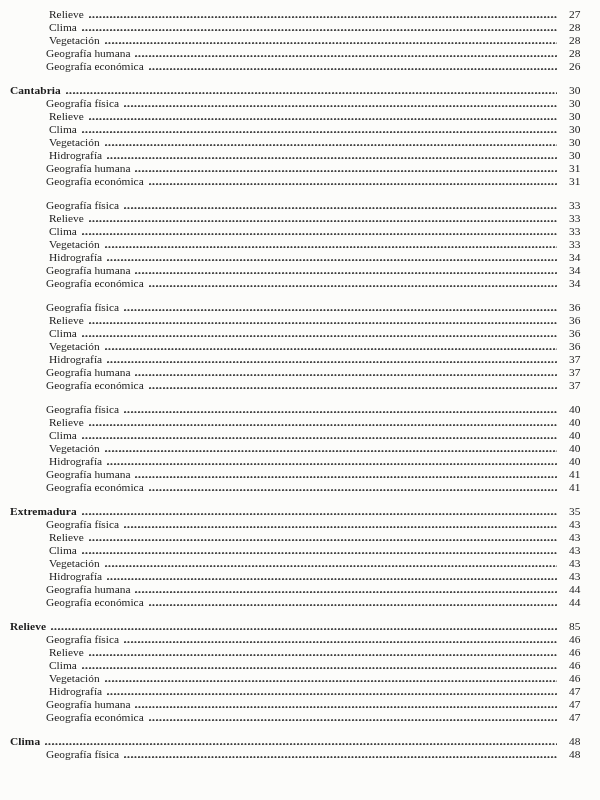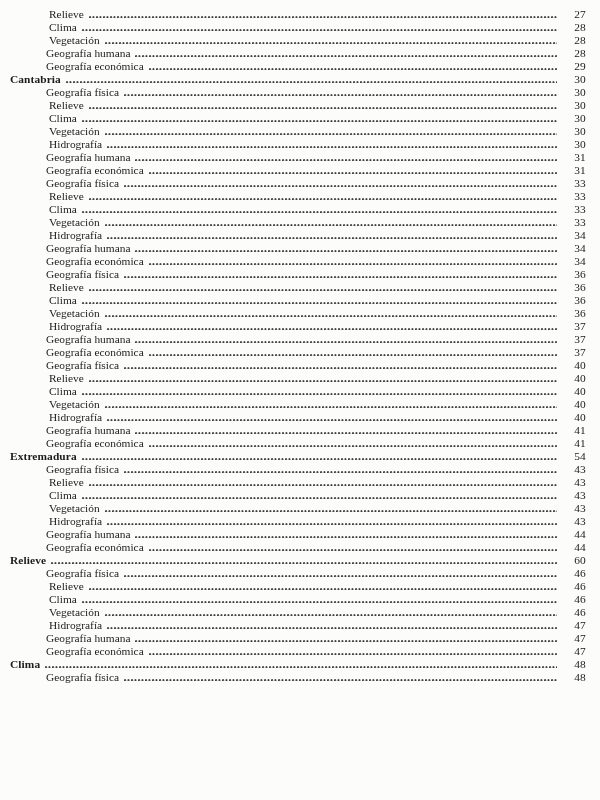--- a/index.html
+++ b/index.html
@@ -13,21 +13,21 @@
     background: #fcfcfa;
     color: #1b1b1b;
     font-family: "Liberation Serif", serif;
     font-size: 11.4px;
     line-height: 13px;
     -webkit-font-smoothing: antialiased;
   }
   .toc {
     padding: 8px 9px 0 0;
   }
-  .section { }
+  .section { margin-top: 11px; }
   .section:first-child { margin-top: 0; }
   .row {
     display: flex;
     height: 13px;
     align-items: stretch;
   }
   .lvl0 { padding-left: 10px; }
   .lvl1 { padding-left: 46px; }
   .lvl2 { padding-left: 49px; }
   .bold .label { font-weight: 700; letter-spacing: 0.1px; }
@@ -37,21 +37,21 @@
     align-self: flex-end;
     height: 4px;
     margin: 0 12px 2px 5px;
     background-image: radial-gradient(circle at 1.1px 2.2px, #3d3d3d 0.8px, rgba(0,0,0,0) 1.25px);
     background-size: 3.5px 4px;
     background-repeat: repeat-x;
   }
   .page {
     flex: none;
     width: 22px;
-    text-align: center;
+    text-align: left;
     white-space: nowrap;
   }
 </style>
 </head>
 <body>
 
 <div class="toc" id="toc-list">
     <div class="section">
       <div class="row lvl2">
     <span class="label">Relieve</span>
@@ -69,21 +69,21 @@
     <span class="page">28</span>
   </div>
       <div class="row lvl1">
     <span class="label">Geografía humana</span>
     <span class="leader"></span>
     <span class="page">28</span>
   </div>
       <div class="row lvl1">
     <span class="label">Geografía económica</span>
     <span class="leader"></span>
-    <span class="page">29</span>
+    <span class="page">26</span>
   </div>
     </div>
     <div class="section">
       <div class="row lvl0 bold">
     <span class="label">Cantabria</span>
     <span class="leader"></span>
     <span class="page">30</span>
   </div>
       <div class="row lvl1">
     <span class="label">Geografía física</span>
@@ -229,21 +229,21 @@
       <div class="row lvl1">
     <span class="label">Geografía económica</span>
     <span class="leader"></span>
     <span class="page">41</span>
   </div>
     </div>
     <div class="section">
       <div class="row lvl0 bold">
     <span class="label">Extremadura</span>
     <span class="leader"></span>
-    <span class="page">54</span>
+    <span class="page">35</span>
   </div>
       <div class="row lvl1">
     <span class="label">Geografía física</span>
     <span class="leader"></span>
     <span class="page">43</span>
   </div>
       <div class="row lvl2">
     <span class="label">Relieve</span>
     <span class="leader"></span>
     <span class="page">43</span>
@@ -271,21 +271,21 @@
       <div class="row lvl1">
     <span class="label">Geografía económica</span>
     <span class="leader"></span>
     <span class="page">44</span>
   </div>
     </div>
     <div class="section">
       <div class="row lvl0 bold">
     <span class="label">Relieve</span>
     <span class="leader"></span>
-    <span class="page">60</span>
+    <span class="page">85</span>
   </div>
       <div class="row lvl1">
     <span class="label">Geografía física</span>
     <span class="leader"></span>
     <span class="page">46</span>
   </div>
       <div class="row lvl2">
     <span class="label">Relieve</span>
     <span class="leader"></span>
     <span class="page">46</span>

